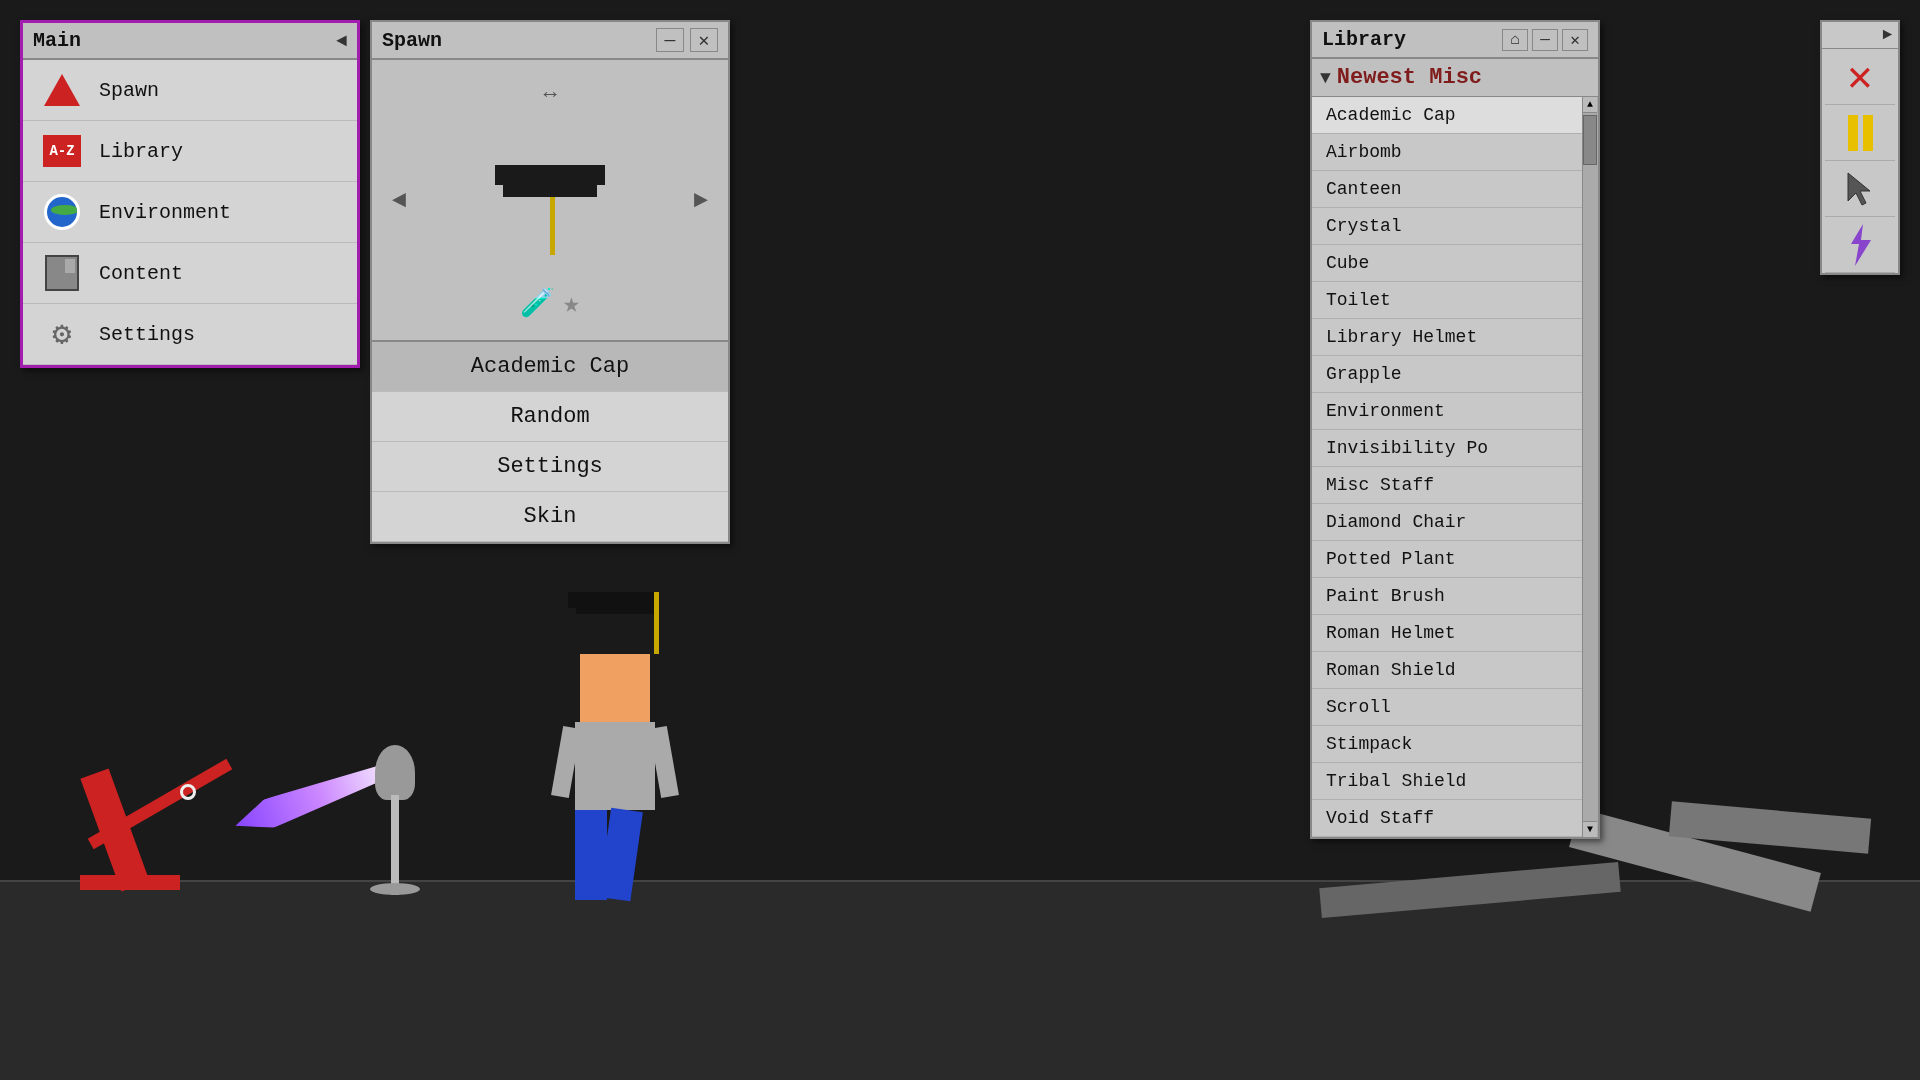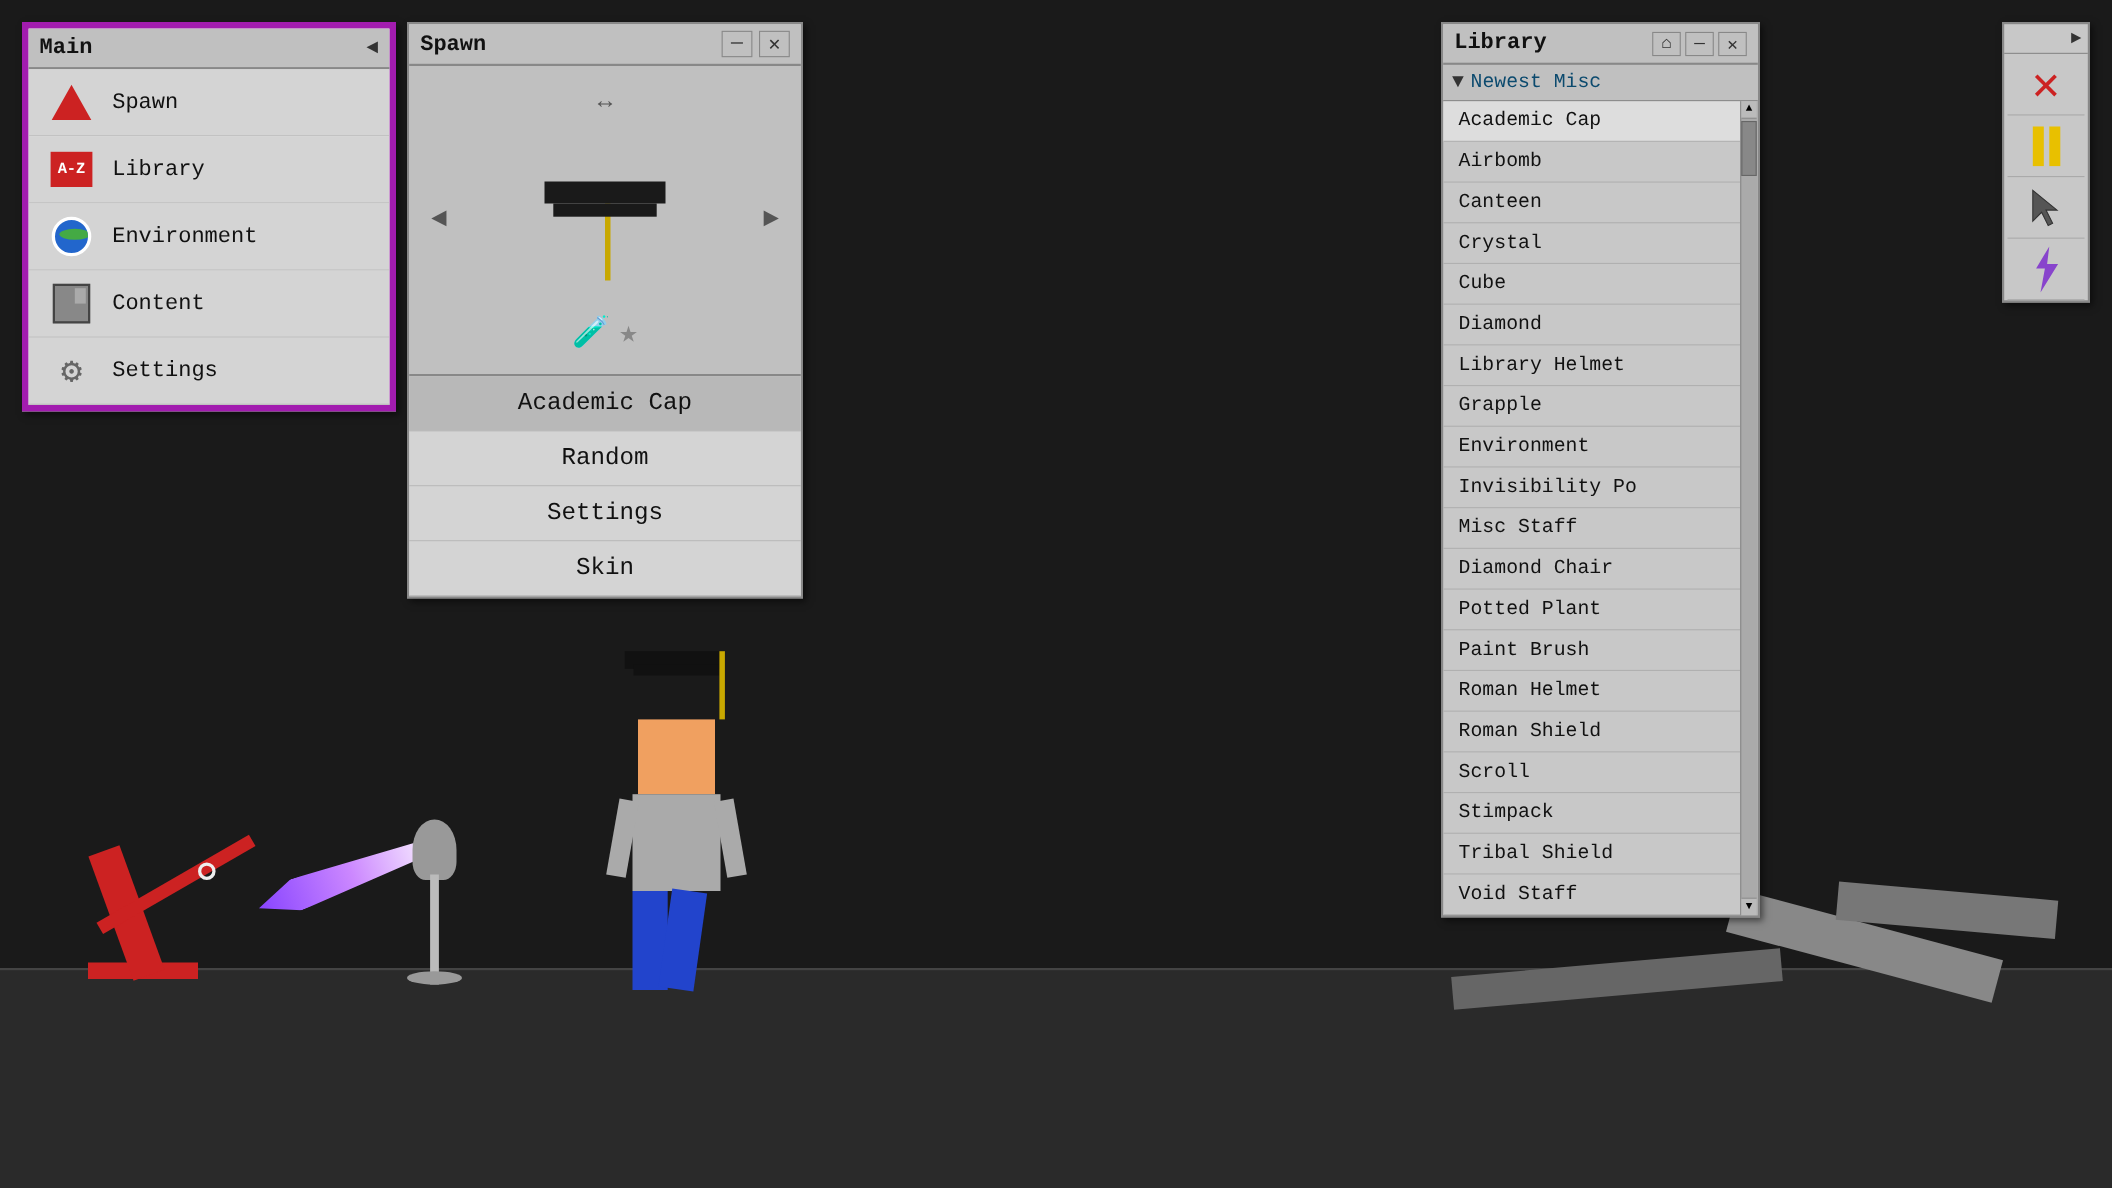--- a/index.html
+++ b/index.html
@@ -162,22 +162,22 @@
     }
 
     
 
     
     .panel-main {
       position: absolute;
       top: 20px;
       left: 20px;
       width: 340px;
-      background: #ffffff;
-      border: 6px solid #a21caf;
+      background: #0369a1;
+      border: 3px solid #a21caf;
       box-shadow: 3px 3px 6px rgba(0,0,0,0.5);
     }
     .panel-titlebar {
       background: #c0c0c0;
       border-bottom: 2px solid #888;
       padding: 6px 10px;
       display: flex;
       align-items: center;
       justify-content: space-between;
     }
@@ -438,24 +438,24 @@
       align-items: center;
       gap: 6px;
       border-bottom: 1px solid #888;
     }
     .filter-arrow {
       font-size: 18px;
       color: #333;
       cursor: pointer;
     }
     .filter-label {
-      font-size: 18px;
-      font-family: 'Courier New', monospace;
-      font-weight: normal;
-      color: #0c4a6e;
+      font-size: 22px;
+      font-family: 'Courier New', monospace;
+      font-weight: bold;
+      color: #7f1d1d;
     }
     .library-item {
       padding: 8px 14px;
       font-size: 18px;
       font-family: 'Courier New', monospace;
       color: #111;
       cursor: pointer;
       border-bottom: 1px solid #b0b0b0;
     }
     .library-item.selected {
@@ -666,21 +666,21 @@
     <span class="filter-label">Newest Misc</span>
   </div>
 
   <div class="library-list-wrapper">
     <div class="library-list-items">
       <div class="library-item selected">Academic Cap</div>
       <div class="library-item">Airbomb</div>
       <div class="library-item">Canteen</div>
       <div class="library-item">Crystal</div>
       <div class="library-item">Cube</div>
-      <div class="library-item">Diamond</div>
+      <div class="library-item">Toilet</div>
       <div class="library-item">Library Helmet</div>
       <div class="library-item">Grapple</div>
       <div class="library-item">Environment</div>
       <div class="library-item">Invisibility Po</div>
       <div class="library-item">Misc Staff</div>
       <div class="library-item">Diamond Chair</div>
       <div class="library-item">Potted Plant</div>
       <div class="library-item">Paint Brush</div>
       <div class="library-item">Roman Helmet</div>
       <div class="library-item">Roman Shield</div>

